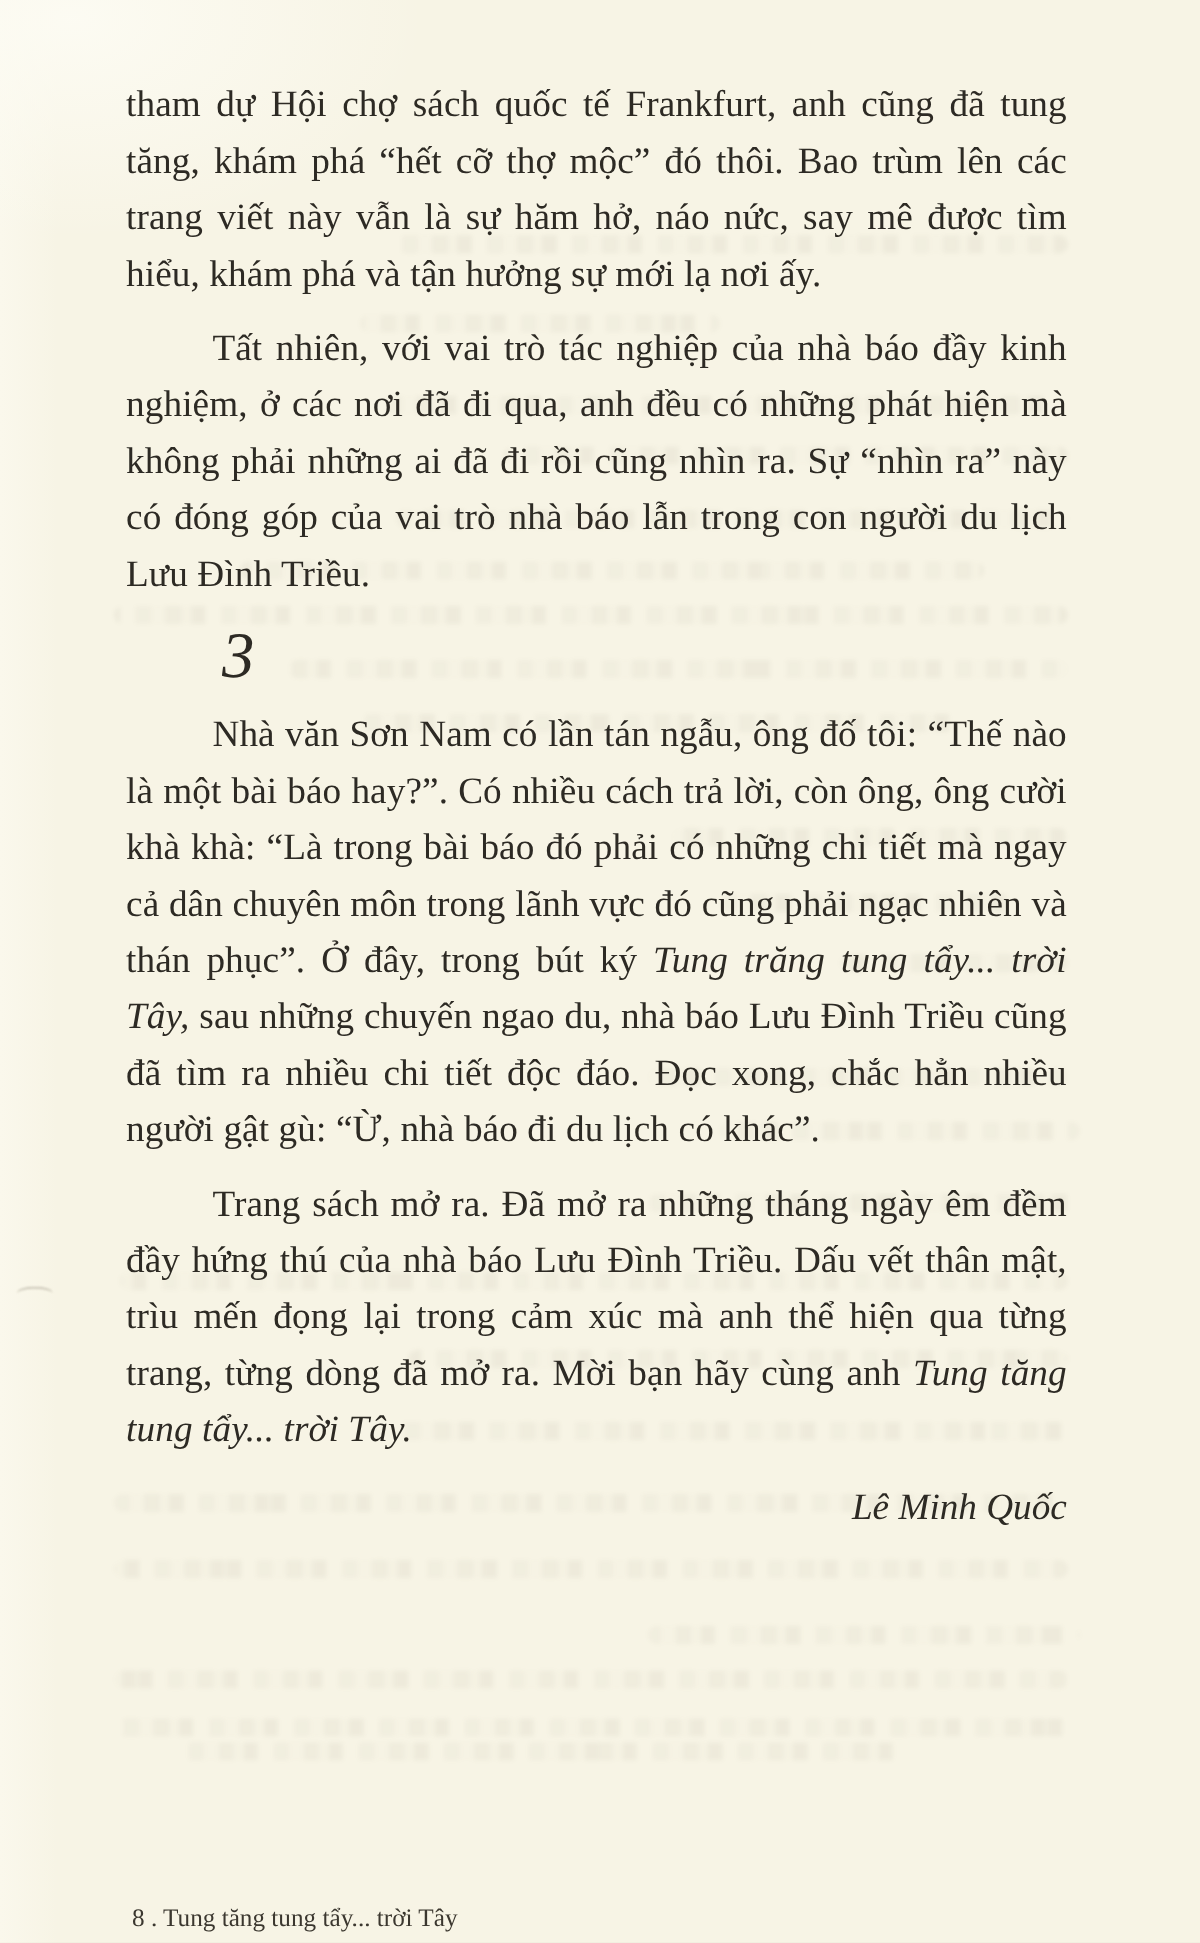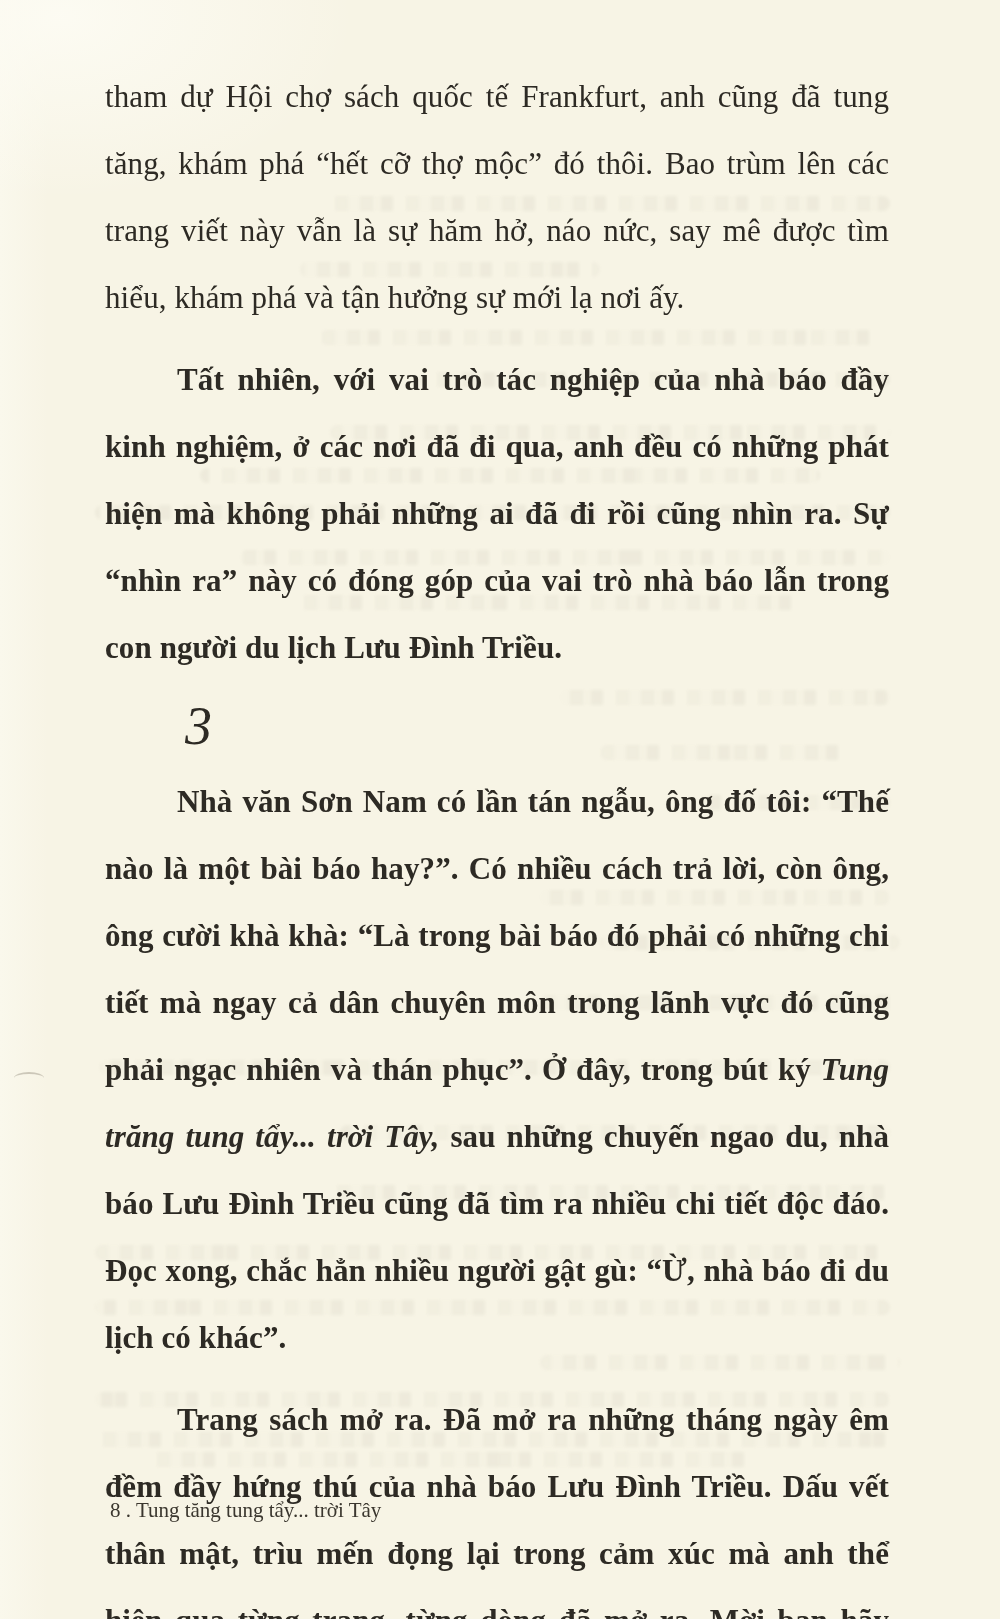--- a/index.html
+++ b/index.html
@@ -47,44 +47,44 @@
   }
   .content {
     position: absolute;
     left: 105px;
     top: 63px;
     width: 784px;
   }
   .para {
     margin: 0 0 15px 0;
     font-size: 31px;
-    line-height: 67px;
+    line-height: 47px;
     text-align: justify;
     letter-spacing: .1px;
   }
-  .para.indent { text-indent: 72px; font-weight: bold; }
+  .para.indent { text-indent: 72px; }
   .it { font-style: italic; }
   .section-number {
     font-size: 54px;
     line-height: 60px;
     font-style: italic;
     padding-left: 80px;
     margin: 6px 0 12px 0;
   }
   .signature {
     margin-top: 18px;
     font-size: 31px;
     line-height: 47px;
     font-style: italic;
     text-align: right;
   }
   .page-footer {
     position: absolute;
     left: 110px;
-    top: 1496px;
+    top: 1584px;
     font-size: 21px;
     line-height: 28px;
     color: #3b372f;
     white-space: pre;
   }
 </style>
 </head>
 <body>
 
 <div class="page">

